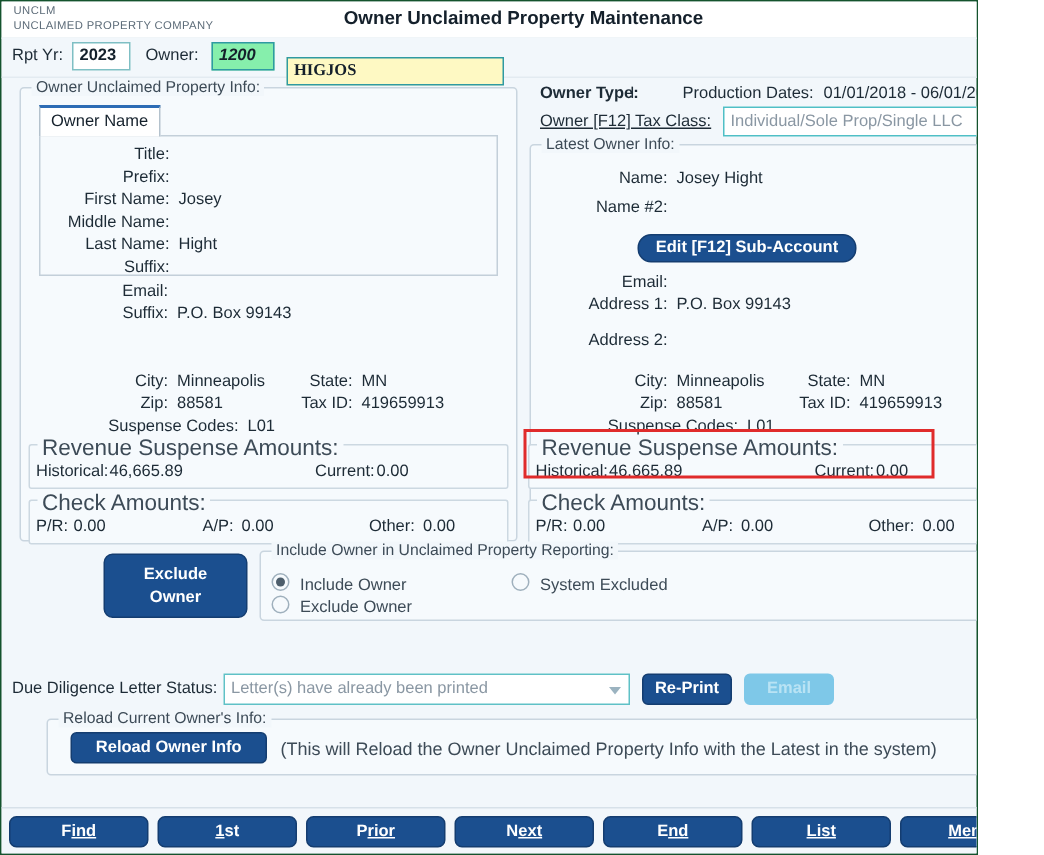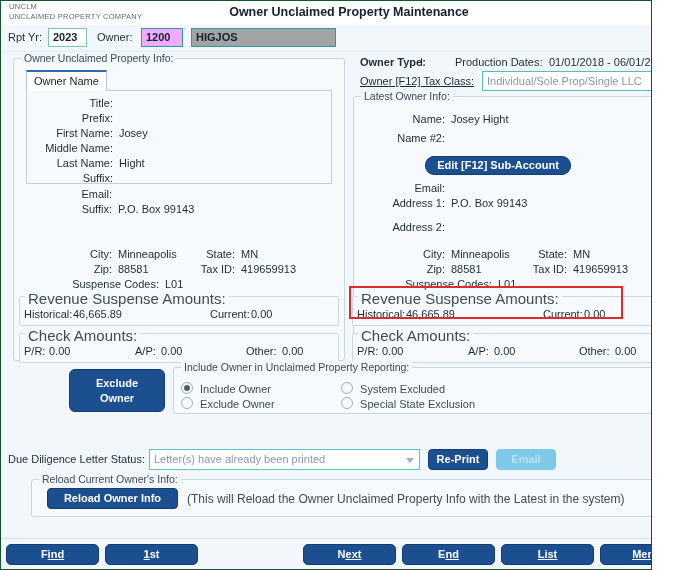--- a/index.html
+++ b/index.html
@@ -74,25 +74,25 @@
     font-size: 11px;
     font-weight: bold;
     color: #14202b;
     padding: 2px 4px;
     line-height: 13px;
   }
   .fld-rptyr { left: 47px; top: 3px; width: 39px; height: 19px; }
   .toprow .lbl-owner { position: absolute; left: 96px; top: 6px; }
   .fld-ownernum {
     left: 140px; top: 3px; width: 42px; height: 19px;
-    background: #f0abfc; border: 1px solid #2f9aa2;
+    background: #86efac; border: 1px solid #2f9aa2; font-style: italic;
   }
   .fld-ownerid {
-    left: 190px; top: 3px; width: 145px; height: 19px;
-    background: #a3a3a3; border: 1px solid #2f9aa2;
+    left: 190px; top: 13px; width: 145px; height: 19px;
+    background: #fef9c3; border: 1px solid #2f9aa2; font-family: Liberation Serif, serif;
   }
 
   
   .group {
     position: absolute;
     box-sizing: border-box;
     border: 1px solid #c9d5df;
     border-radius: 3px;
     background: #f6fafd;
   }
@@ -486,40 +486,37 @@
     <span>Include Owner</span>
   </div>
   <div class="radio-item" style="left:180px; top:396px;">
     <span class="radio-dot"></span>
     <span>Exclude Owner</span>
   </div>
   <div class="radio-item" style="left:340px; top:381px;">
     <span class="radio-dot"></span>
     <span>System Excluded</span>
   </div>
-  <div class="radio-item" style="left:340px; top:396px;">
-    <span class="radio-dot"></span>
-    <span>Special State Exclusion</span>
-  </div>
 
   <div class="dd-label">Due Diligence Letter Status:</div>
   <div class="combo" id="ddCombo">
     <span>Letter(s) have already been printed</span>
     <span class="combo-arrow"></span>
   </div>
   <div class="btn-blue" id="reprintBtn">Re-Print</div>
   <div class="btn-blue btn-disabled" id="emailBtn">Email</div>
 
   <div class="group" id="reloadGroup"></div>
   <div class="group-title" id="reloadGroupTitle">Reload Current Owner's Info:</div>
   <div class="btn-blue" id="reloadBtn">Reload Owner Info</div>
   <div id="reloadNote">(This will Reload the Owner Unclaimed Property Info with the Latest in the system)</div>
 
   <div class="navbar">
     <div class="navbtn" style="left:5px;   width:93px;"><span>F</span><u>ind</u><span></span></div>
     <div class="navbtn" style="left:104px; width:93px;"><span></span><u>1</u><span>st</span></div>
+    <div class="navbtn" style="left:203px; width:93px;"><span>P</span><u>rior</u><span></span></div>
     <div class="navbtn" style="left:302px; width:93px;"><span>N</span><u>ext</u><span></span></div>
     <div class="navbtn" style="left:401px; width:93px;"><span>E</span><u>nd</u><span></span></div>
     <div class="navbtn" style="left:500px; width:93px;"><span></span><u>List</u><span></span></div>
     <div class="navbtn" style="left:599px; width:93px;"><span></span><u>Menu</u><span></span></div>
   </div>
 
 </div>
 
 </body></html>

